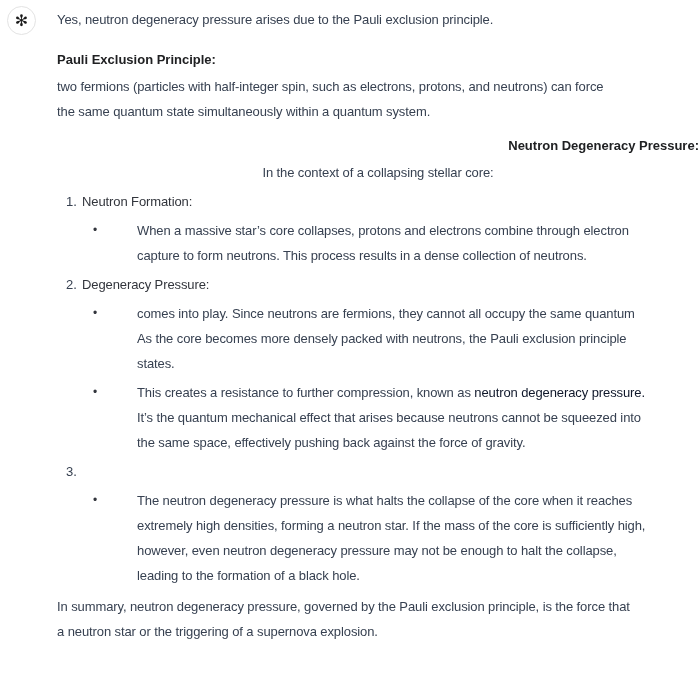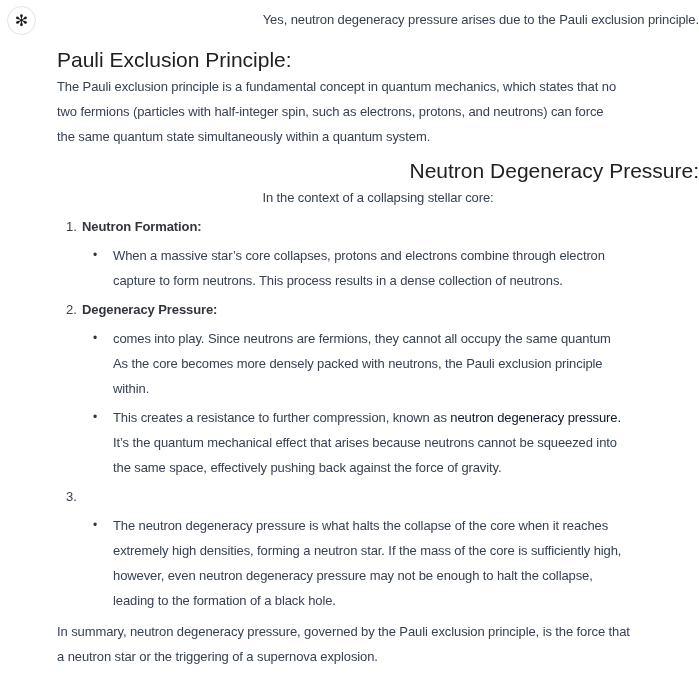--- a/index.html
+++ b/index.html
@@ -23,73 +23,72 @@
     color: #1a1a1a;
   }
   .content {
     position: absolute; left: 57px; top: 0; right: 0;
     padding-top: 7px;
     color: #374151;
     font-size: 13px;
     letter-spacing: -0.1px;
   }
   .line { line-height: 25px; white-space: nowrap; }
-  .intro { line-height: 25px; text-align: right; }
+  .intro { line-height: 25px; }
   h3 {
     color: #202123;
-    font-size: 21px;
+    font-size: 13px;
     line-height: 24px;
-    font-weight: 400;
+    font-weight: 700;
     letter-spacing: 0;
     white-space: nowrap;
   }
   .h3-first { margin-top: 16px; margin-bottom: 2px; }
   .h3-second { margin-top: 10px; margin-bottom: 2px; text-align: right; }
   .para { margin-top: 1px; }
   .lead { margin-top: 1px; text-align: center; }
   .oitem {
     display: flex; align-items: baseline;
     line-height: 25px;
     margin-top: 4px;
     white-space: nowrap;
   }
   .num { width: 16px; margin-left: 9px; flex: none; }
-  .olabel { font-weight: 700; color: #32353c; }
+  .olabel { font-weight: 400; color: #32353c; }
   .bullet {
     display: flex; align-items: flex-start;
     margin-top: 4px;
   }
   .dot {
     flex: none;
     width: 20px; margin-left: 36px;
     line-height: 25px;
     font-size: 12px;
     color: #32353c;
   }
-  .btext { flex: none; }
+  .btext { flex: none; margin-left: 24px; }
   .btext .line b, .para .line b { font-weight: 400; color: #0f172a; }
   .summary { margin-top: 6px; }
 </style>
 </head>
 <body>
 
 <div class="page">
 
   <div class="avatar">
     <span class="logo">✻</span>
   </div>
 
   <div class="content">
 
     <div class="intro line">Yes, neutron degeneracy pressure arises due to the Pauli exclusion principle.</div>
 
     <h3 class="h3-first">Pauli Exclusion Principle:</h3>
 
     <div class="para">
-        <div class="line">The Pauli exclusion principle is a fundamental concept in quantum mechanics, which states that no</div>
         <div class="line">two fermions (particles with half-integer spin, such as electrons, protons, and neutrons) can force</div>
         <div class="line">the same quantum state simultaneously within a quantum system.</div>
       </div>
 
     <h3 class="h3-second">Neutron Degeneracy Pressure:</h3>
 
     <div class="lead line">In the context of a collapsing stellar core:</div>
 
     <div class="olist">
 
@@ -107,21 +106,21 @@
 
       <div class="oitem">
         <span class="num">2.</span>
         <span class="olabel">Degeneracy Pressure:</span>
       </div>
       <div class="bullet">
         <span class="dot">•</span>
         <div class="btext">
             <div class="line">comes into play. Since neutrons are fermions, they cannot all occupy the same quantum</div>
             <div class="line">As the core becomes more densely packed with neutrons, the Pauli exclusion principle</div>
-            <div class="line">within.</div>
+            <div class="line">states.</div>
           </div>
       </div>
       <div class="bullet">
         <span class="dot">•</span>
         <div class="btext">
             <div class="line">This creates a resistance to further compression, known as <b>neutron degeneracy pressure.</b></div>
             <div class="line">It’s the quantum mechanical effect that arises because neutrons cannot be squeezed into</div>
             <div class="line">the same space, effectively pushing back against the force of gravity.</div>
           </div>
       </div>

